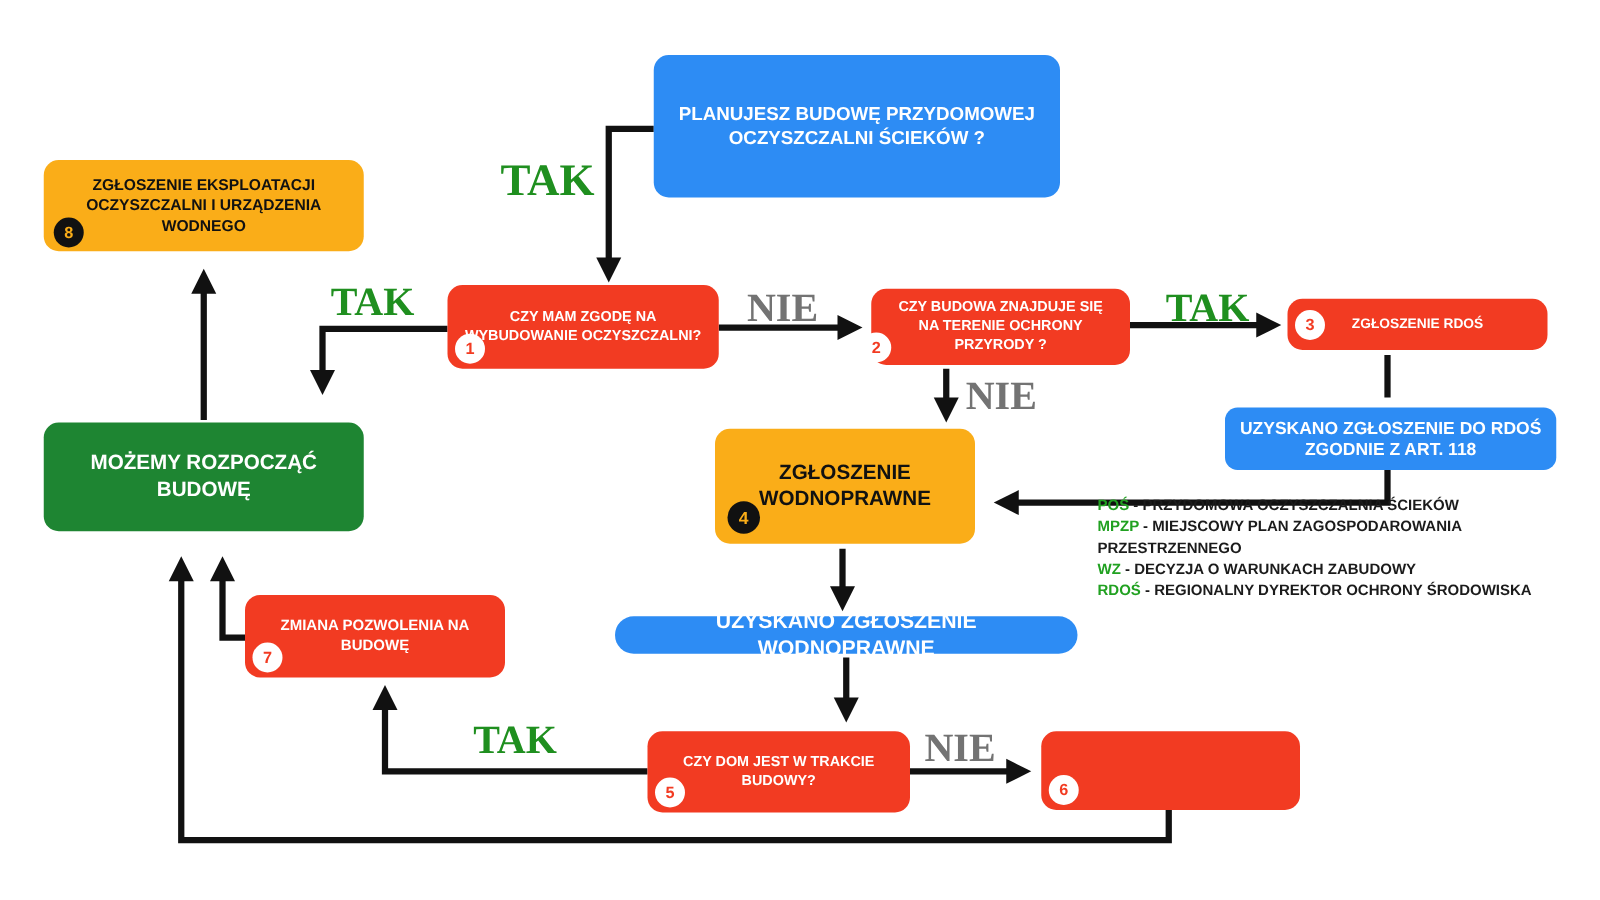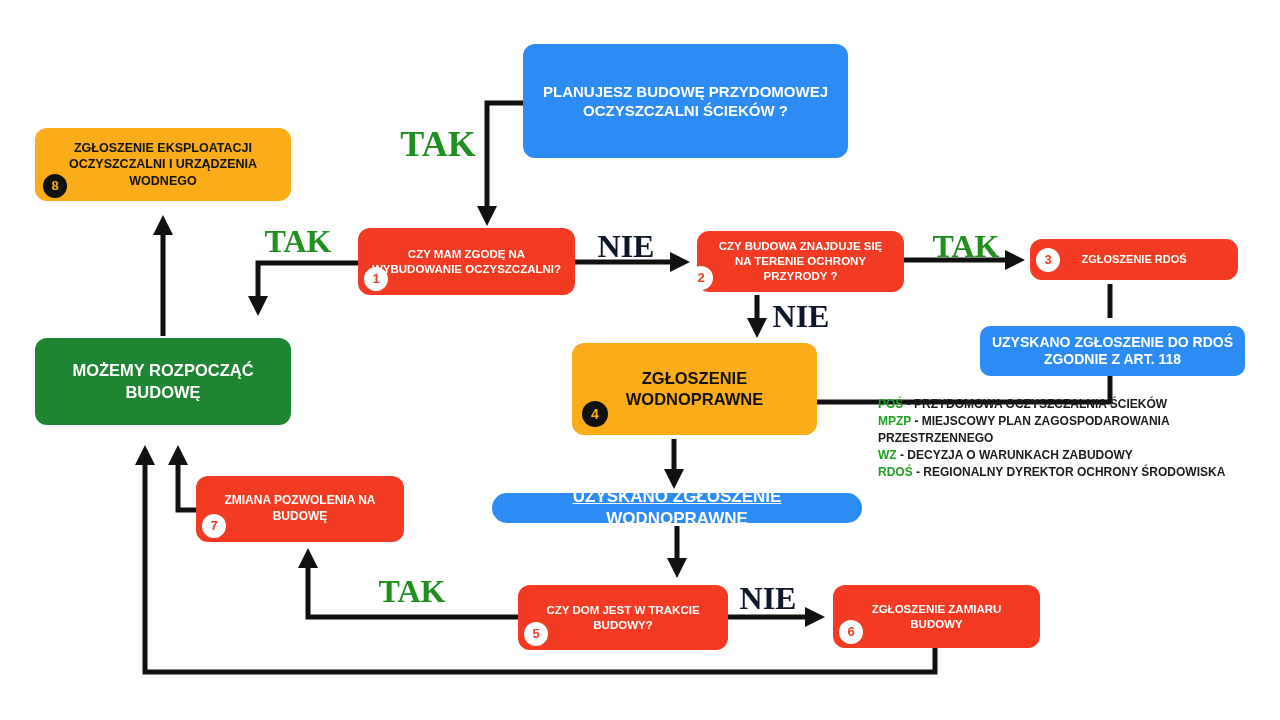--- a/index.html
+++ b/index.html
@@ -23,38 +23,38 @@
   }
   .badge.white{background:#fff;color:var(--red,#f23b22);}
   .badge.black{background:#111;color:var(--orange,#faad18);}
 
   #start{left:523px;top:44px;width:325px;height:114px;font-size:15px;}
   #n8{left:35px;top:128px;width:256px;height:73px;font-size:12.5px;}
   #n1{left:358px;top:228px;width:217px;height:67px;font-size:11.5px;}
   #n2{left:697px;top:231px;width:207px;height:61px;font-size:11.5px;}
   #n3{left:1030px;top:239px;width:208px;height:41px;font-size:11px;}
   #rdos{left:980px;top:326px;width:265px;height:50px;font-size:14px;border-radius:10px;padding:4px 8px;line-height:1.25;}
-  #n4{left:572px;top:343px;width:245px;height:92px;font-size:16.5px;}
+  #n4{left:572px;top:343px;width:208px;height:92px;font-size:16.5px;}
   #go{left:35px;top:338px;width:256px;height:87px;font-size:16.5px;}
   #n7{left:196px;top:476px;width:208px;height:66px;font-size:12px;}
-  #water{left:492px;top:493px;width:370px;height:30px;font-size:17px;border-radius:15px;padding:2px 10px;text-decoration:underline;}
+  #water{left:492px;top:493px;width:370px;height:30px;font-size:17px;border-radius:15px;padding:2px 10px;}
   #n5{left:518px;top:585px;width:210px;height:65px;font-size:11.5px;}
   #n6{left:833px;top:585px;width:207px;height:63px;font-size:11.5px;}
 
   #n2 .badge{left:-8px;bottom:2px;}
   #n3 .badge{left:6px;bottom:8px;}
   #n4 .badge{left:10px;bottom:8px;width:26px;height:26px;font-size:14px;}
   #n8 .badge{left:8px;bottom:3px;}
 
   .lbl{
     position:absolute;transform:translate(-50%,-50%);
     font-weight:bold;white-space:nowrap;line-height:1;font-family:Liberation Serif, serif;
   }
   .lbl.tak{color:var(--label-green,#1f8f1f);}
-  .lbl.nie{color:#0f172a;text-align:center;}
+  .lbl.nie{color:#737373;text-align:center;}
   #l-tak-start{left:438px;top:144px;font-size:36px;}
   #l-tak-1{left:298px;top:241px;font-size:32px;}
   #l-nie-1{left:626px;top:246px;font-size:32px;}
   #l-tak-2{left:966px;top:246px;font-size:32px;}
   #l-nie-2{left:801px;top:316px;font-size:32px;}
   #l-tak-5{left:412px;top:591px;font-size:32px;}
   #l-nie-5{left:768px;top:598px;font-size:32px;}
 
   #arrow-layer{position:absolute;left:0;top:0;width:1280px;height:720px;pointer-events:none;}
   .edge{fill:none;stroke:var(--line,#111);stroke-width:5;}
@@ -139,21 +139,20 @@
   <div class="node blue" id="water">
     <span>UZYSKANO ZGŁOSZENIE WODNOPRAWNE</span>
   </div>
 
   <div class="node red" id="n5">
     <span>CZY DOM JEST W TRAKCIE BUDOWY?</span>
     <span class="badge white">5</span>
   </div>
 
   <div class="node red" id="n6">
-    <span>ZGŁOSZENIE ZAMIARU BUDOWY</span>
     <span class="badge white">6</span>
   </div>
 
   <span class="lbl tak" id="l-tak-start">TAK</span>
   <span class="lbl tak" id="l-tak-1">TAK</span>
   <span class="lbl nie" id="l-nie-1">NIE</span>
   <span class="lbl tak" id="l-tak-2">TAK</span>
   <span class="lbl nie" id="l-nie-2">NIE</span>
   <span class="lbl tak" id="l-tak-5">TAK</span>
   <span class="lbl nie" id="l-nie-5">NIE</span>

